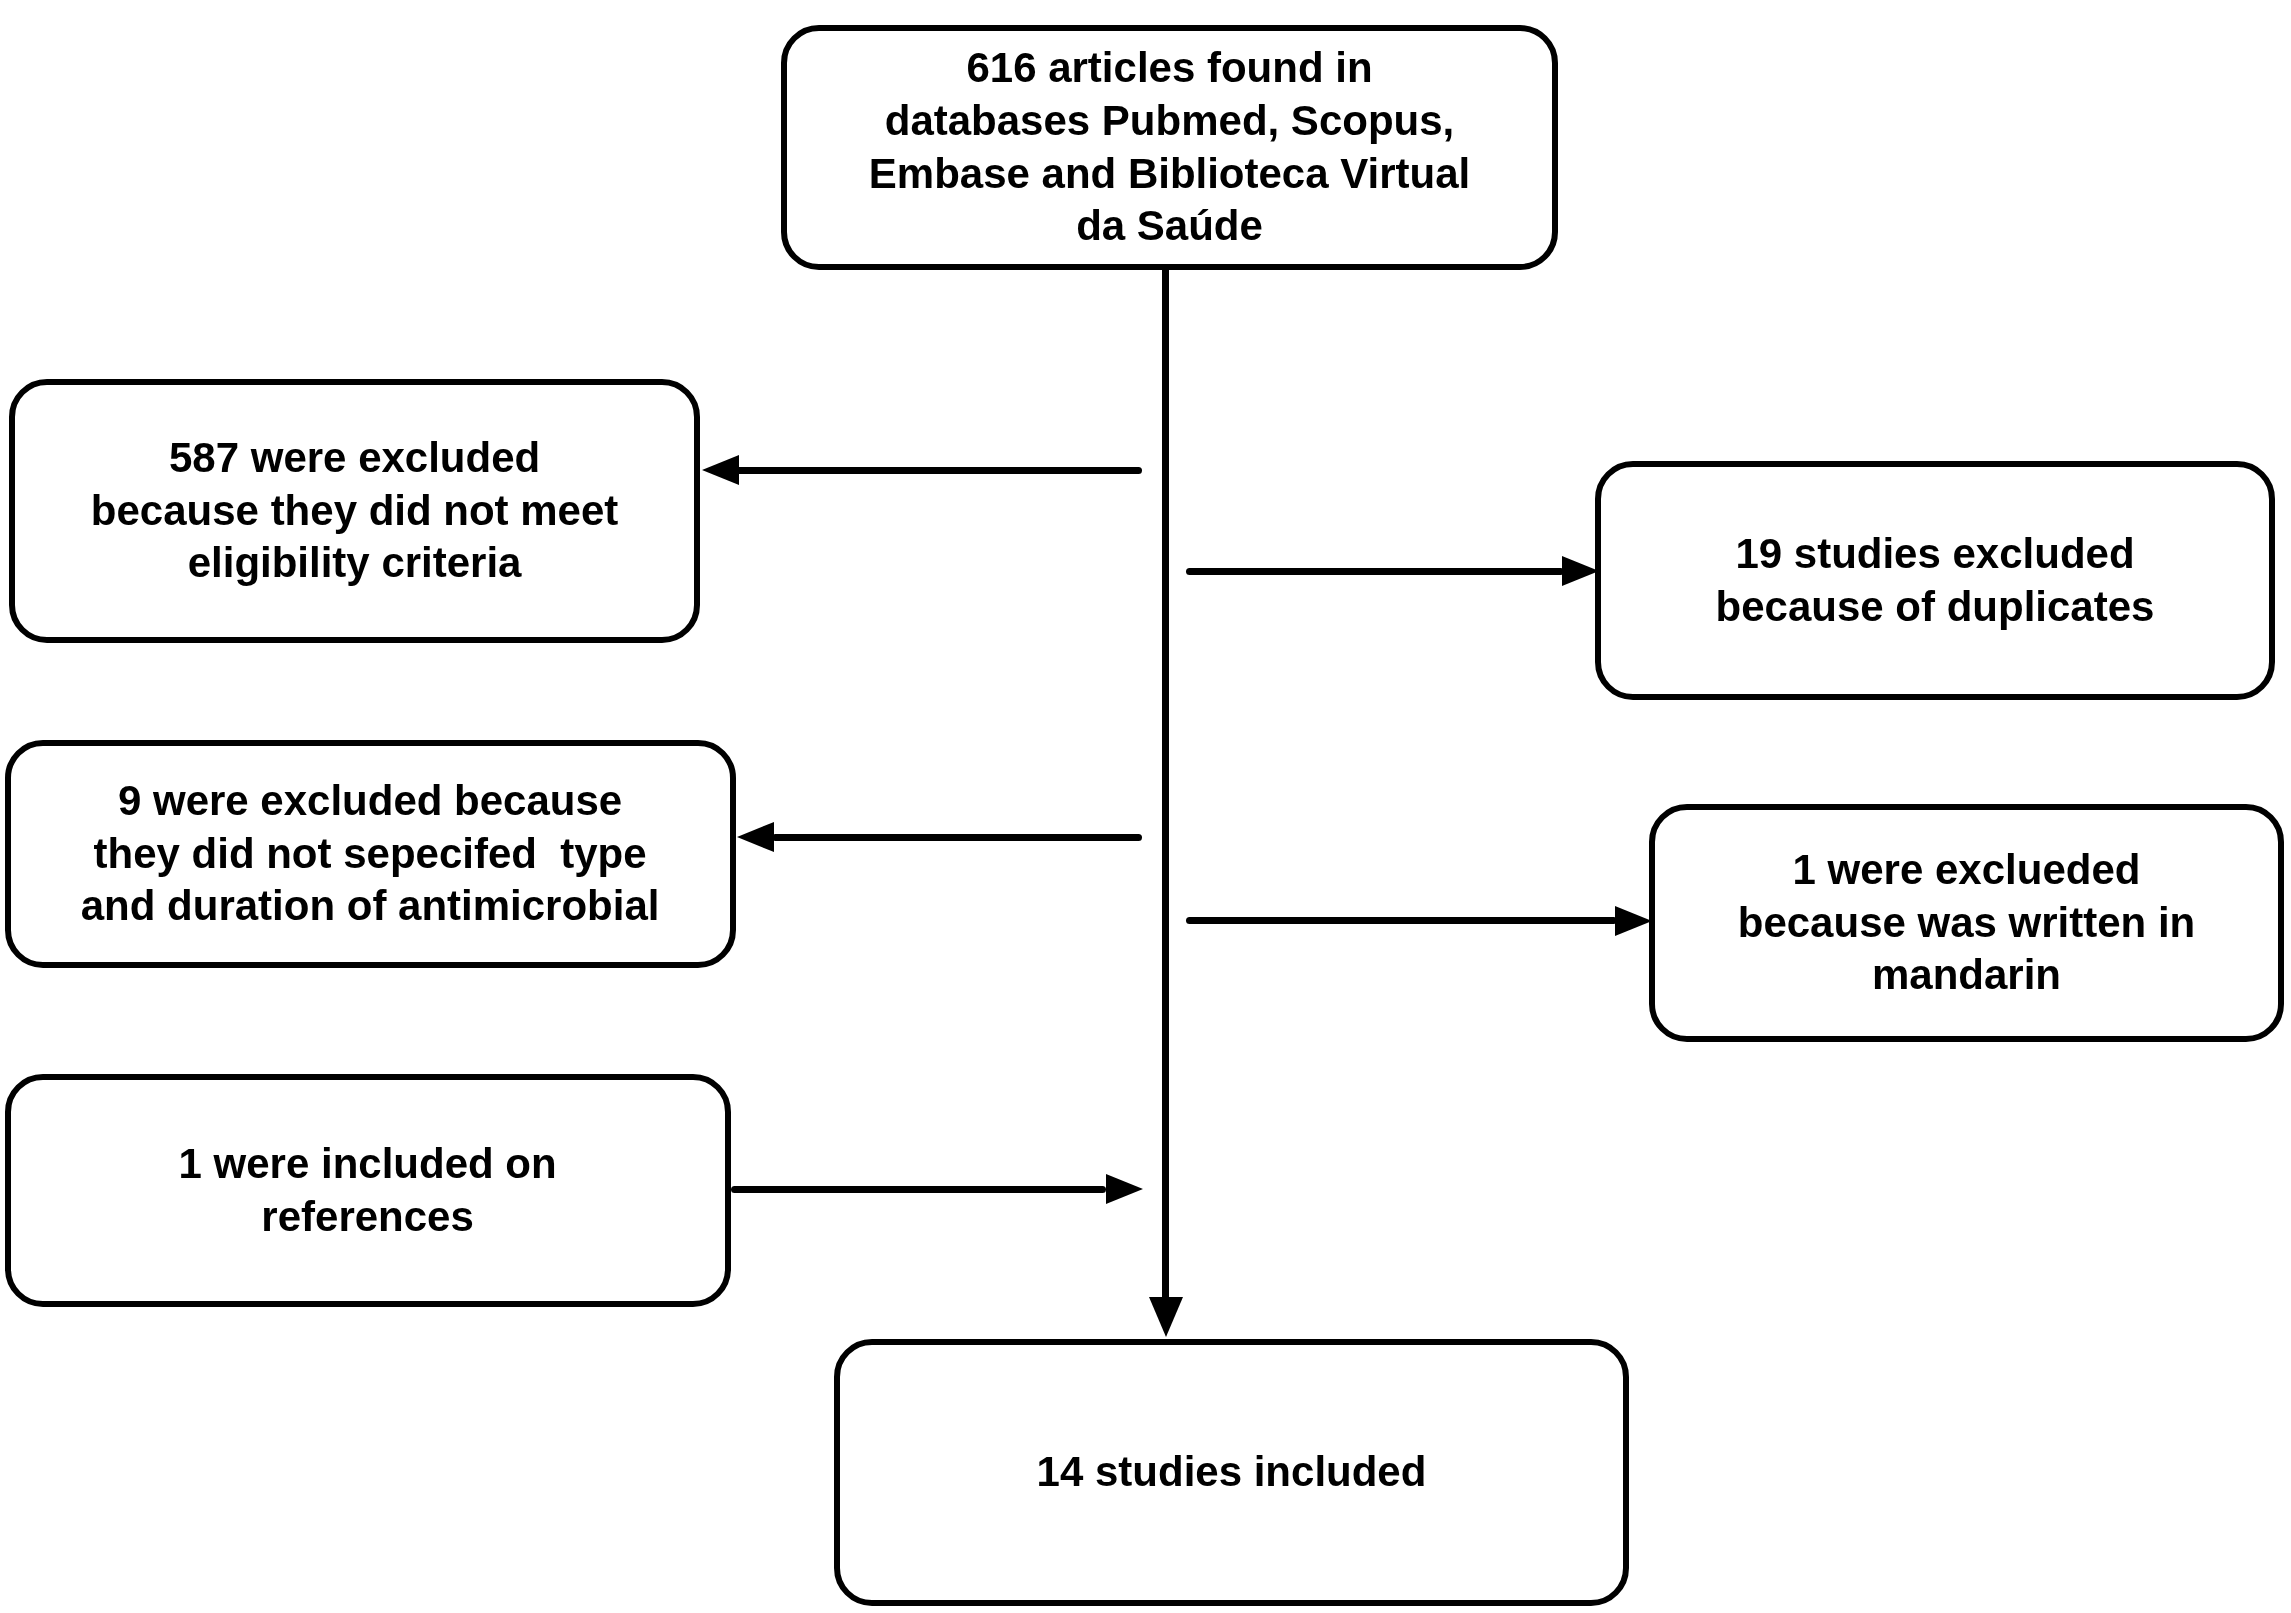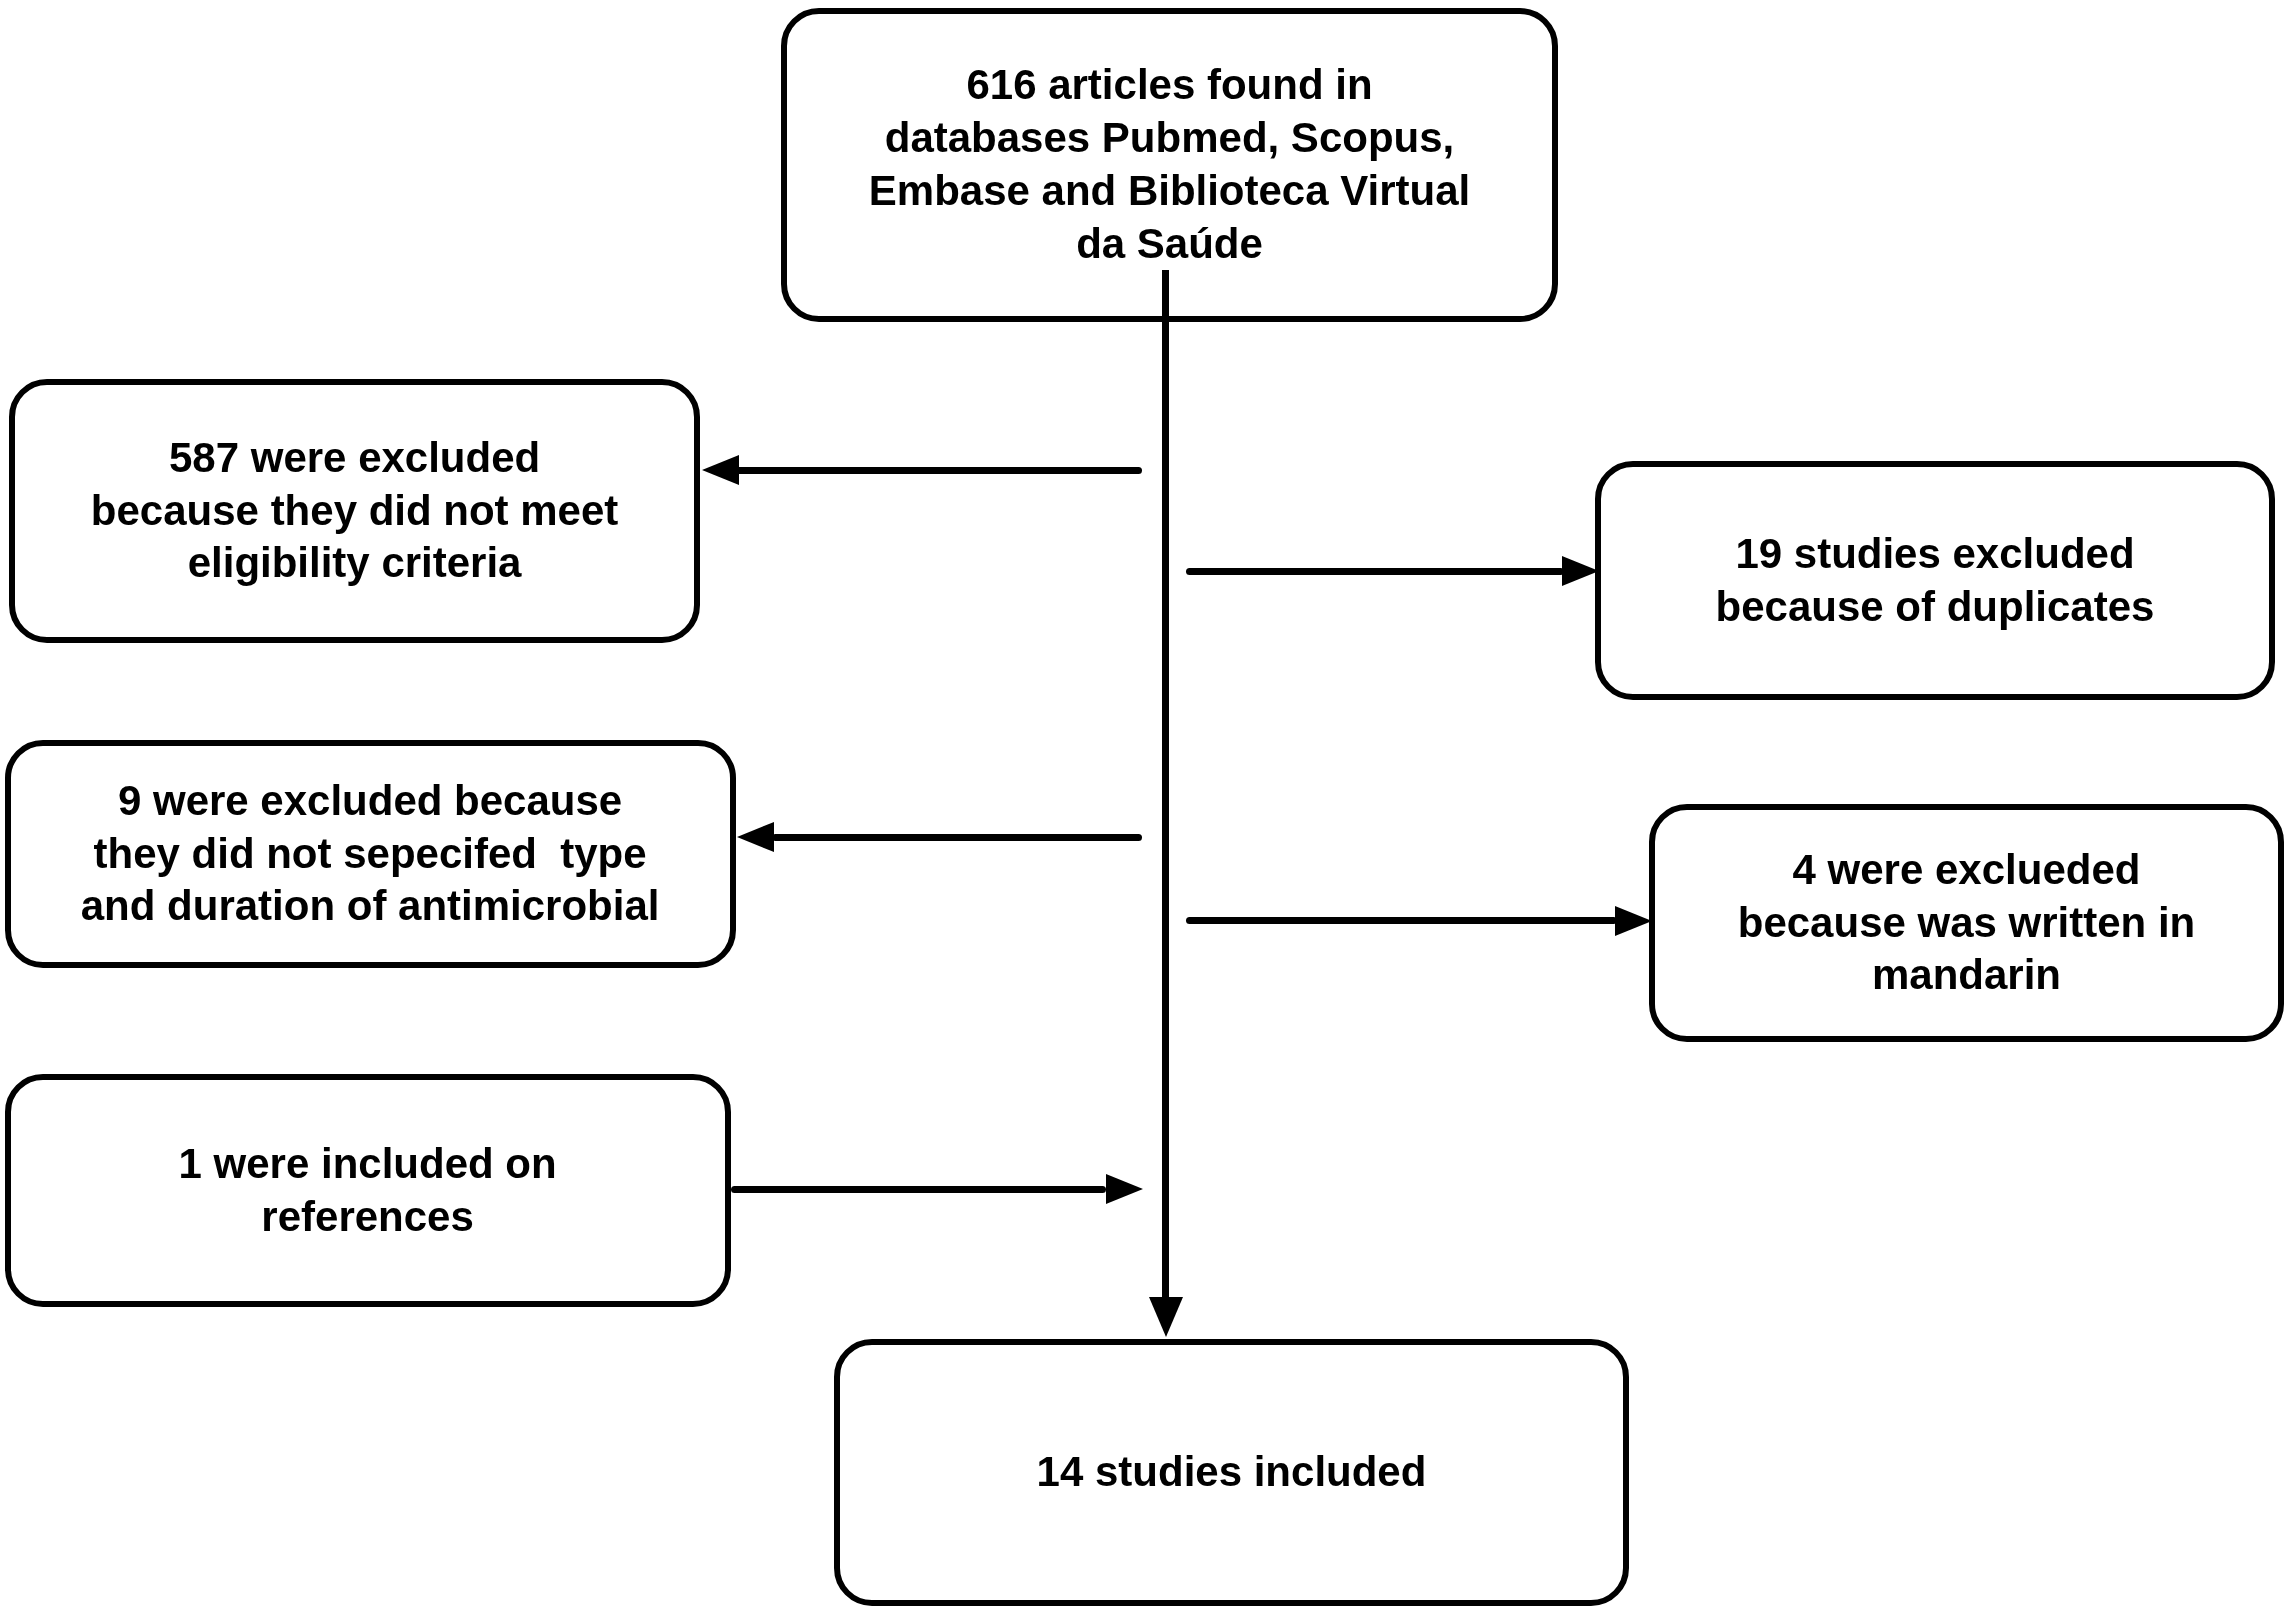--- a/index.html
+++ b/index.html
@@ -28,21 +28,21 @@
   }
   .flow-label {
     font-weight: bold;
     font-size: 42px;
     line-height: 1.26;
     color: #000000;
     white-space: pre-wrap;
     padding: 0 9.1px;
   }
   
-  .box-found     { left: 781px;  top: 8px;   width: 777px; height: 314px; }
+  .box-found     { left: 781px;  top: 25px;   width: 777px; height: 245px; }
   .box-elig      { left: 9.1px;   top: 379px;  width: 691px; height: 264px; }
   .box-dup       { left: 1595px; top: 461px;  width: 680px; height: 239px; }
   .box-type      { left: 4.6px;    top: 740px;  width: 731px; height: 228px; }
   .box-mand      { left: 1649px; top: 804px;  width: 635px; height: 238px; }
   .box-refs      { left: 4.6px;    top: 1074px; width: 726px; height: 233px; }
   .box-final     { left: 834px;  top: 1339px; width: 795px; height: 267px; }
   
   .hline {
     position: absolute;
     height: 7.3px;
@@ -111,21 +111,21 @@
 because of duplicates</span>
   </div>
 
   <div class="flow-box box-type">
     <span class="flow-label">9 were excluded because
 they did not sepecifed  type
 and duration of antimicrobial</span>
   </div>
 
   <div class="flow-box box-mand">
-    <span class="flow-label">4 were exclueded
+    <span class="flow-label">1 were exclueded
 because was written in
 mandarin</span>
   </div>
 
   <div class="flow-box box-refs">
     <span class="flow-label">1 were included on
 references</span>
   </div>
 
   <div class="flow-box box-final">

